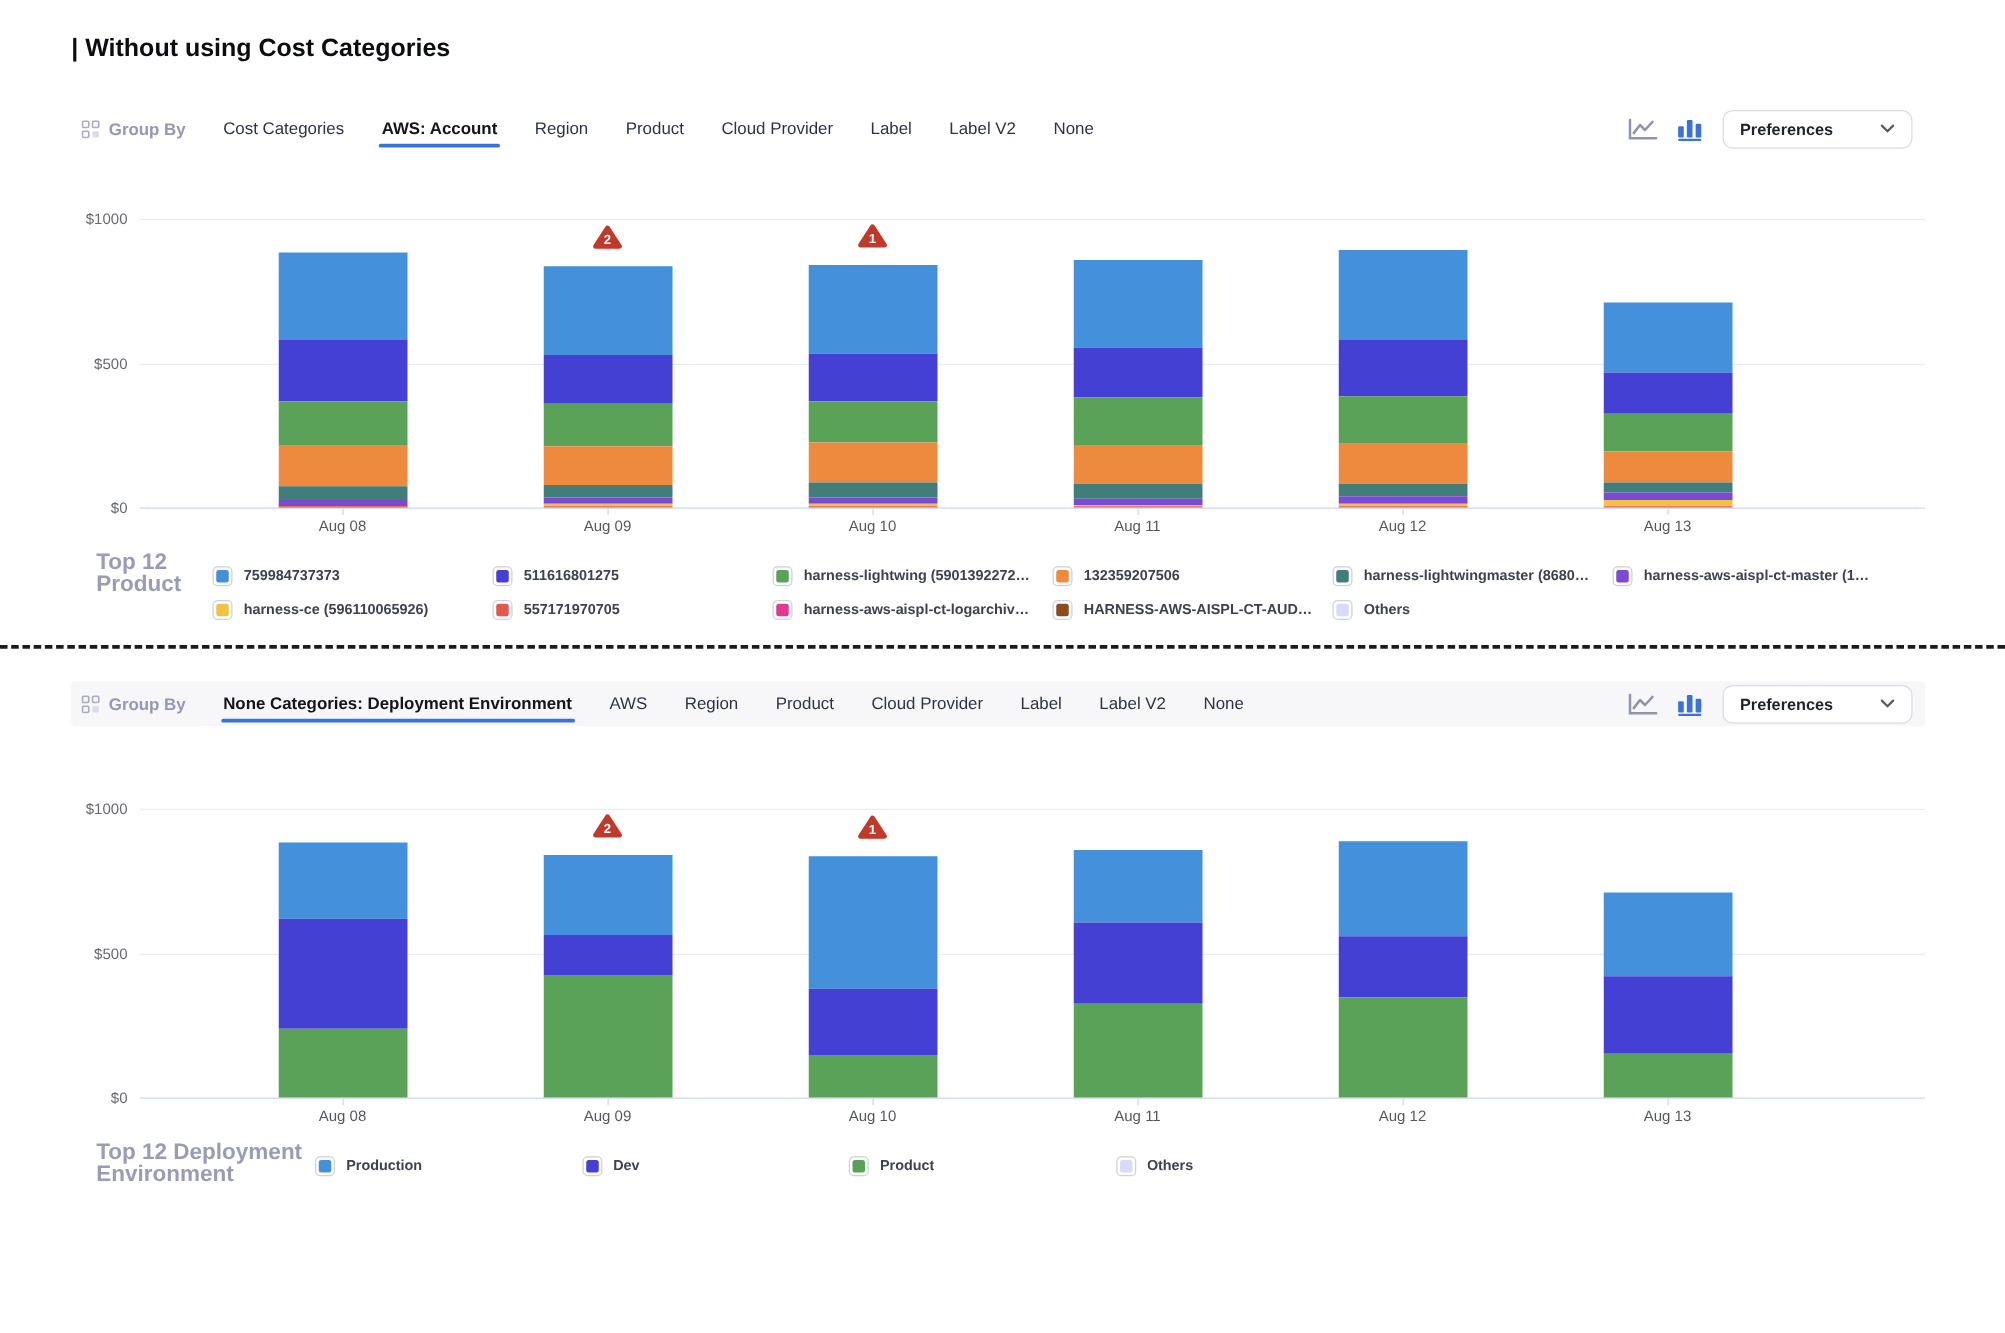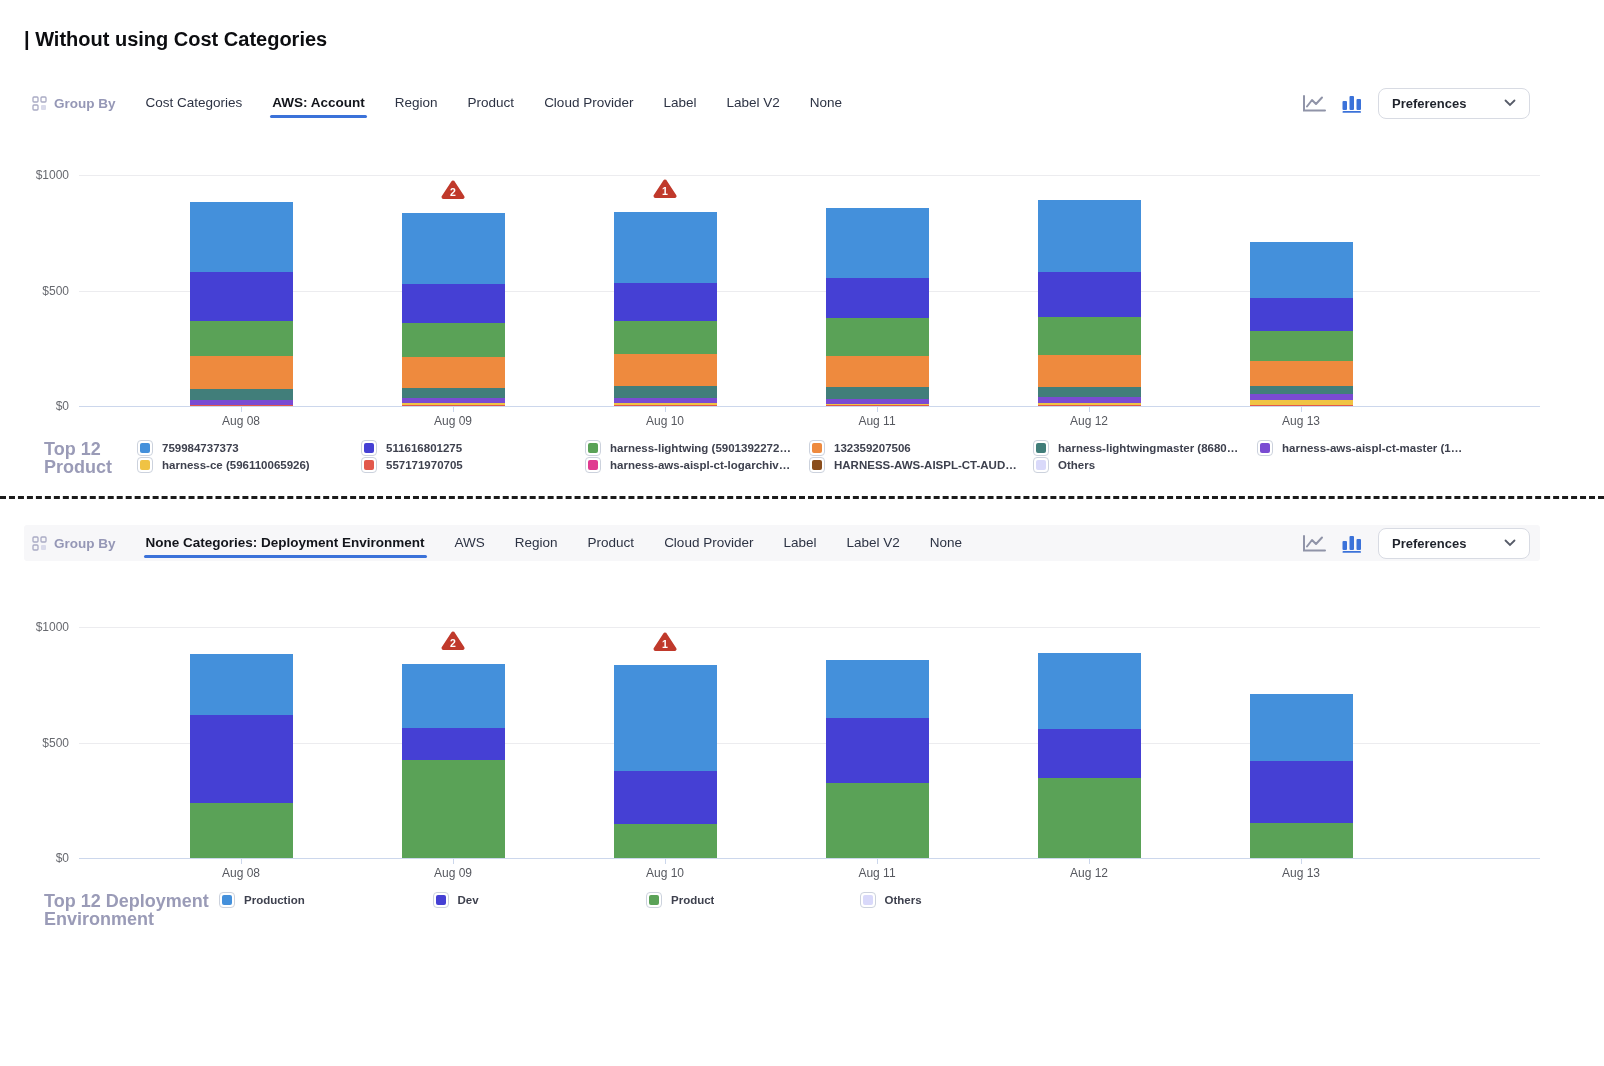--- a/index.html
+++ b/index.html
@@ -1,18 +1,18 @@
 <!DOCTYPE html>
 <html><head>
 <meta charset="utf-8">
 <style>
   html,body{margin:0;padding:0;background:#fff;}
   .page{width:1604px;height:1066px;overflow:hidden;background:#fff;
         font-family:"Liberation Sans",sans-serif;position:relative;}
-  .section{padding:0 64px 0 24px;}
+  .section{padding:0 64px 0 57px;}
   .sec1{padding-top:26px;}
   .page-title{font-size:20px;font-weight:700;color:#0c0d10;line-height:26px;}
   .toolbar{display:flex;align-items:center;height:34px;margin-top:34px;padding:0 10px 0 8px;position:relative;}
   .toolbar.banded{background:#f7f7f9;border-radius:3px;height:36px;margin-top:26px;}
   .group-by{display:flex;align-items:center;gap:7px;color:#9597b6;font-size:13.5px;font-weight:600;margin-right:30px;flex:none;}
   .tabs{display:flex;align-items:center;gap:30px;font-size:13.5px;color:#2d3344;font-weight:500;}
   .tab{cursor:pointer;position:relative;white-space:nowrap;padding:2px 0 4px 0;}
   .tab.selected{font-weight:700;color:#13151b;}
   .tab.selected::after{content:'';position:absolute;left:-2px;right:-2px;bottom:-4px;height:2.5px;background:#3b72d9;border-radius:2px;}
   .toolbar-right{margin-left:auto;display:flex;align-items:center;gap:15px;}
@@ -27,21 +27,21 @@
   .ylab{position:absolute;left:0;width:45px;text-align:right;color:#67696f;transform:translateY(-50%);}
   .col{position:absolute;width:103px;display:flex;flex-direction:column;}
   .seg{width:100%;}
   .xlab{position:absolute;top:252px;width:140px;text-align:center;color:#56585f;}
   .tick{position:absolute;top:245px;width:1px;height:5px;background:#ccd7ec;}
   .warn{position:absolute;width:24px;height:20px;}
   .legend{display:flex;margin-top:8px;align-items:flex-start;}
   .legend-title{font-size:18px;font-weight:700;color:#9a9bb7;line-height:18px;padding-left:20px;box-sizing:border-box;flex:none;}
   .sec1 .legend-title{width:113px;}
   .sec2 .legend-title{width:195px;}
-  .legend-items{display:grid;grid-template-columns:repeat(6,224px);row-gap:1px;align-content:start;}
+  .legend-items{display:grid;grid-template-columns:repeat(6,224px);row-gap:11px;align-content:start;margin-top:13px;}
   .sec2 .legend-items{grid-template-columns:repeat(6,213.5px);}
   .li{display:flex;align-items:center;gap:9px;font-size:11.5px;color:#3e414e;font-weight:600;cursor:pointer;}
   .li span{white-space:nowrap;overflow:hidden;text-overflow:ellipsis;max-width:185px;}
   .sw{width:16px;height:16px;border:1px solid #ccd2dd;border-radius:4px;background:#fff;
       display:flex;align-items:center;justify-content:center;flex:none;box-sizing:border-box;}
   .sw i{display:block;width:10px;height:10px;border-radius:2px;}
   .divider{border-top:3px dashed #1b1b1b;margin-top:20px;}
   .sec2 .page-title{margin-top:50px;}
 </style>
 </head>

